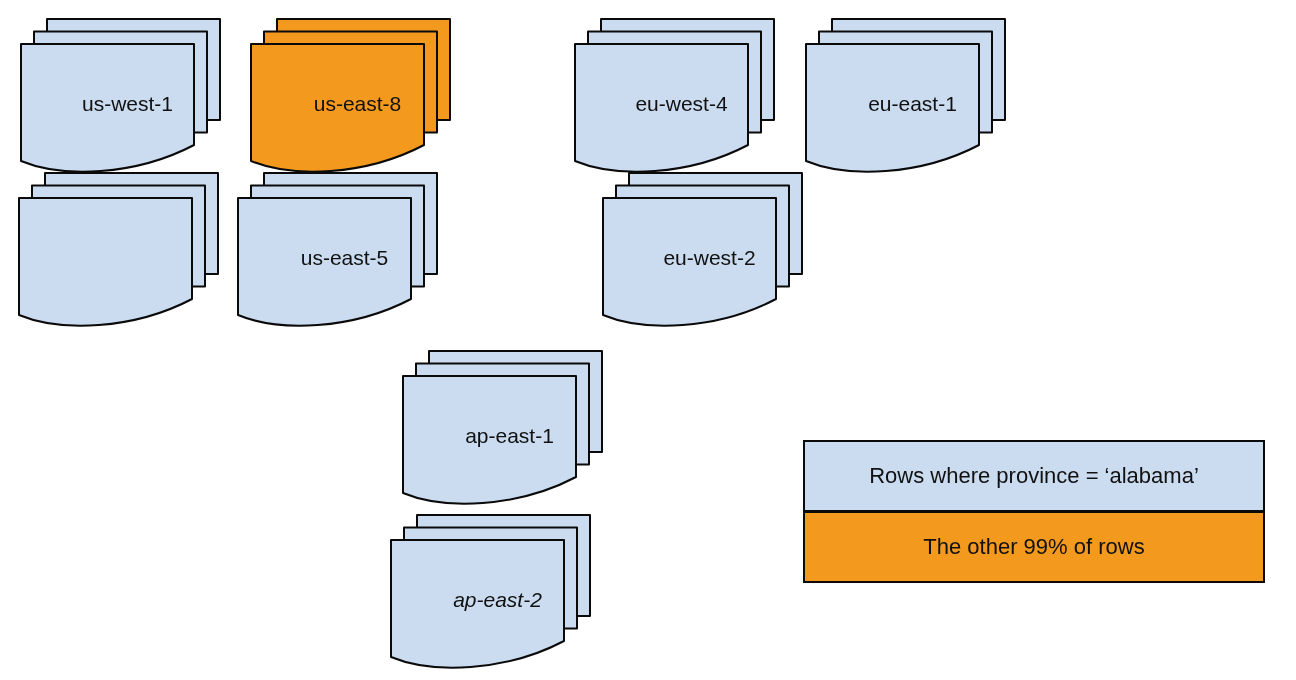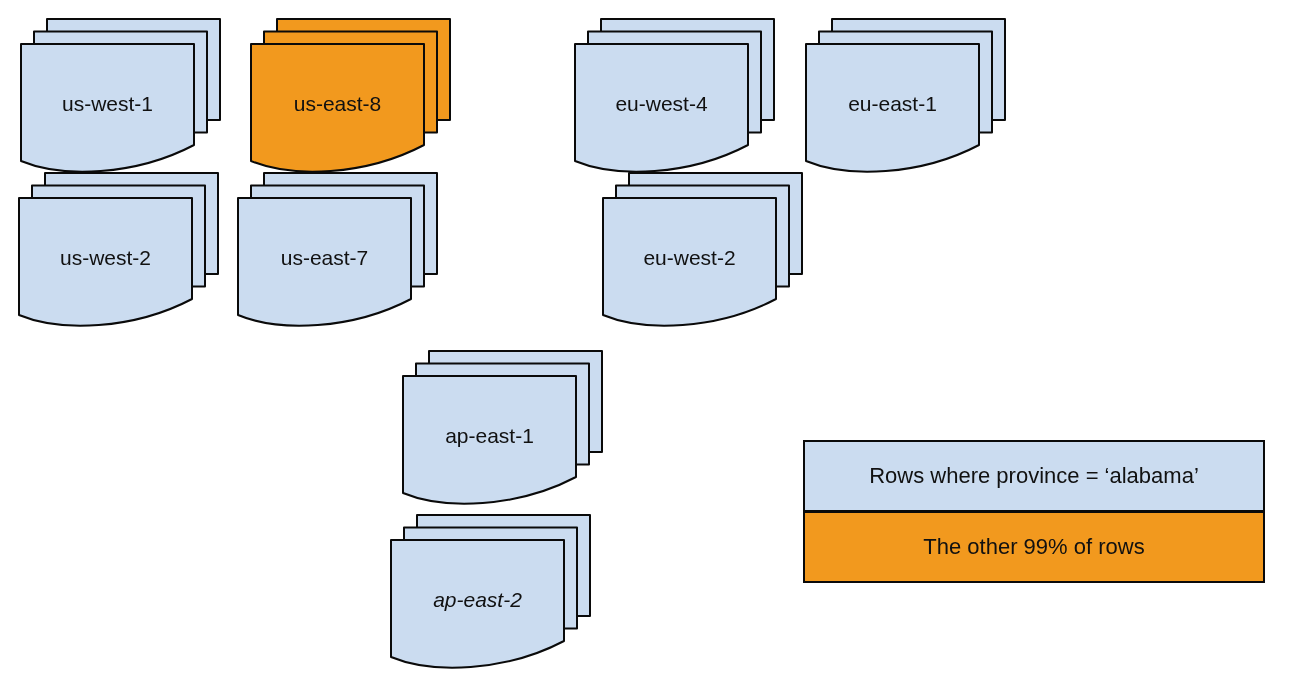--- a/index.html
+++ b/index.html
@@ -29,20 +29,21 @@
   .stack-label {
     position: absolute;
     left: 1px;
     top: 74px;
     width: 173px;
     text-align: center;
     font-size: 21px;
     line-height: 24px;
     color: #111111;
     white-space: nowrap;
+    padding-left: 20px;
   }
   .legend {
     position: absolute;
     left: 803px;
     top: 440px;
     width: 462px;
     height: 143px;
     border: 2px solid #0a0a0a;
     box-sizing: border-box;
     display: flex;
@@ -99,30 +100,29 @@
     </svg>
     <span class="stack-label">eu-east-1</span>
   </div>
 
   <div class="stack" style="left: 18px; top: 172px; --fill: #cbdcf0;">
     <svg width="201" height="157" viewBox="0 0 201 157">
       <rect class="page" x="27" y="1" width="173" height="101"></rect>
       <rect class="page" x="14" y="13.5" width="173" height="101"></rect>
       <path class="page" d="M1,26 H174 V127 C115,158 42,160 1,143 Z"></path>
     </svg>
-    <span class="stack-label">us-west-2</span>
   </div>
 
   <div class="stack" style="left: 237px; top: 172px; --fill: #cbdcf0;">
     <svg width="201" height="157" viewBox="0 0 201 157">
       <rect class="page" x="27" y="1" width="173" height="101"></rect>
       <rect class="page" x="14" y="13.5" width="173" height="101"></rect>
       <path class="page" d="M1,26 H174 V127 C115,158 42,160 1,143 Z"></path>
     </svg>
-    <span class="stack-label">us-east-7</span>
+    <span class="stack-label">us-east-5</span>
   </div>
 
   <div class="stack" style="left: 602px; top: 172px; --fill: #cbdcf0;">
     <svg width="201" height="157" viewBox="0 0 201 157">
       <rect class="page" x="27" y="1" width="173" height="101"></rect>
       <rect class="page" x="14" y="13.5" width="173" height="101"></rect>
       <path class="page" d="M1,26 H174 V127 C115,158 42,160 1,143 Z"></path>
     </svg>
     <span class="stack-label">eu-west-2</span>
   </div>

